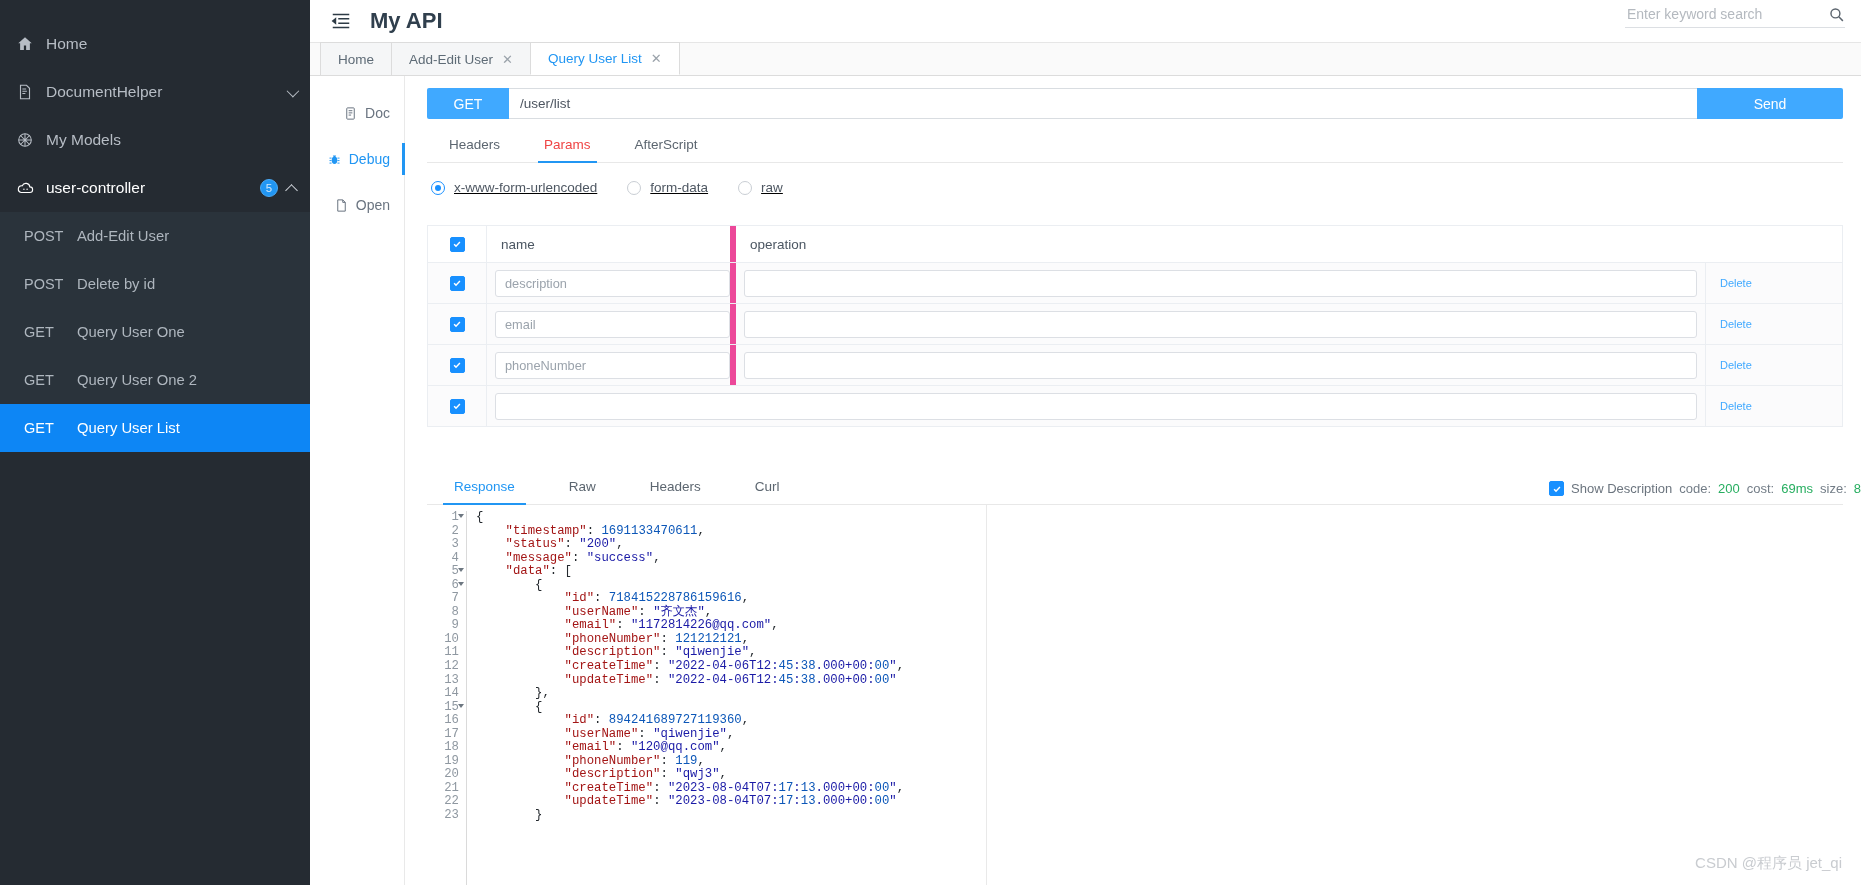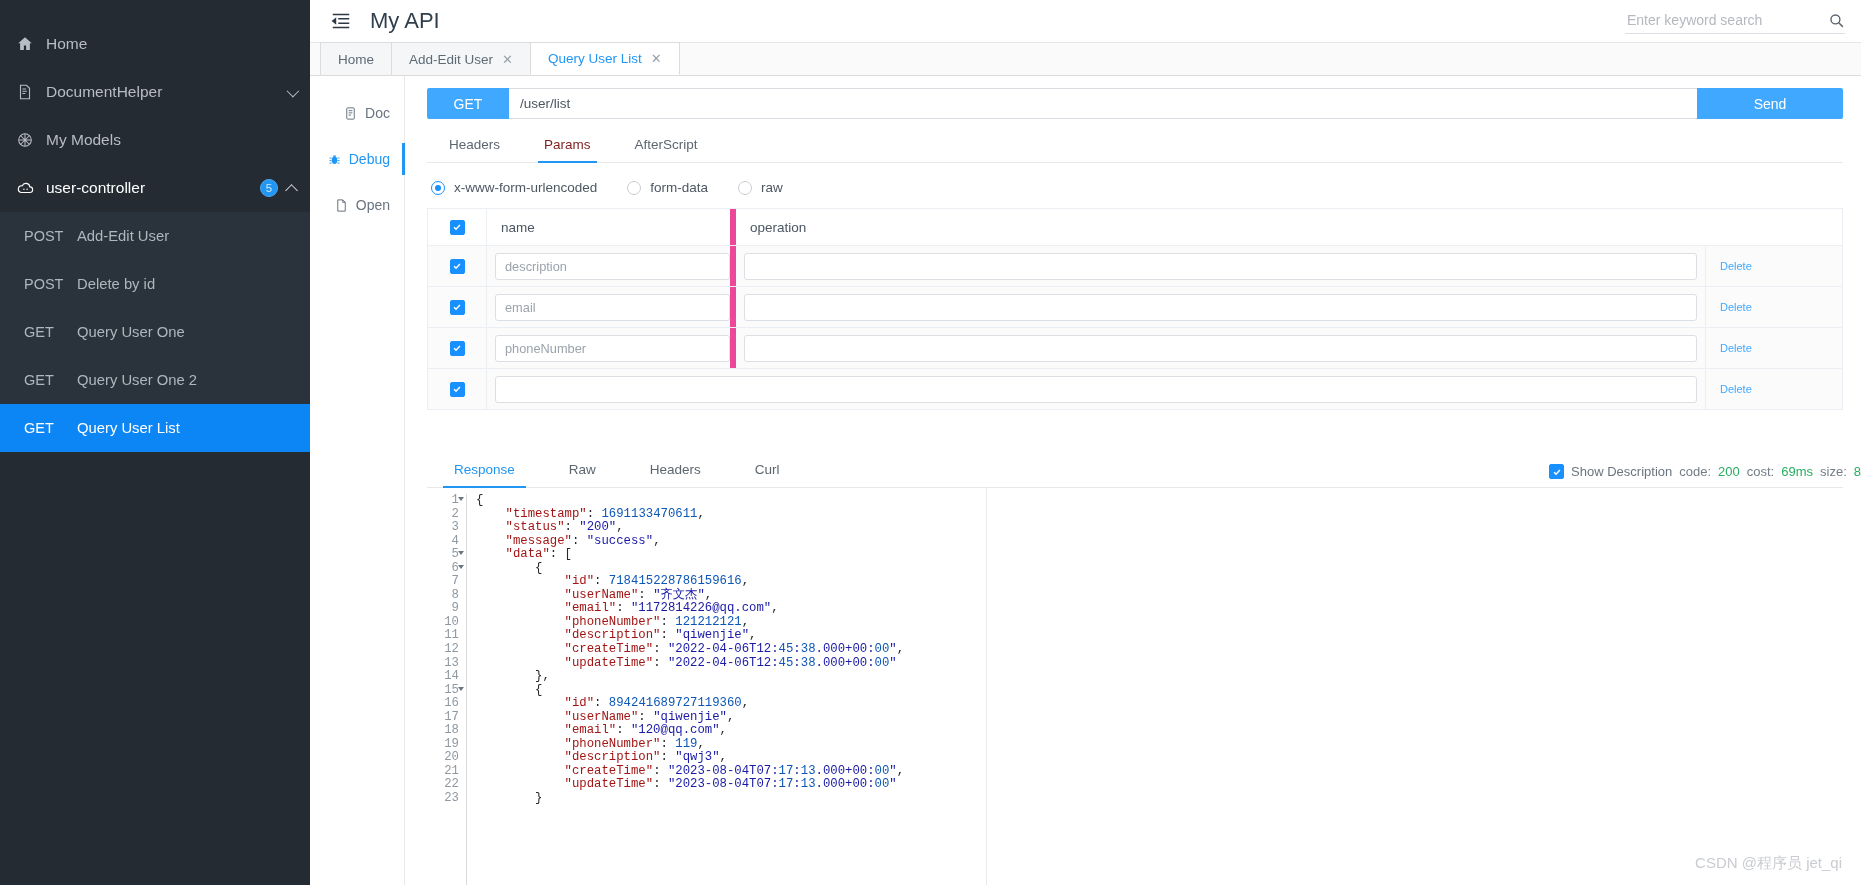--- a/index.html
+++ b/index.html
@@ -97,23 +97,23 @@
   
   #main { flex: 1 1 auto; height: 885px; background: #fff; position: relative; overflow: hidden; }
 
   .topbar {
     height: 42px; display: flex; align-items: center;
     padding: 0 0 0 20px;
     background: #fff;
     position: relative;
   }
   .collapse-icon { width: 22px; height: 22px; color: #2d3a45; margin-right: 18px; cursor: pointer; }
-  .app-title { font-size: 22px; color: #303f4d; font-weight: normal; }
+  .app-title { font-size: 22px; color: #303f4d; font-weight: bold; }
   .search-wrap {
-    position: absolute; right: 16px; top: 11px;
+    position: absolute; right: 16px; top: 5px;
     width: 220px; display: flex; align-items: center;
     border-bottom: 1px solid #dcdfe3;
     padding-bottom: 4px;
   }
   .search-wrap input {
     border: 0; outline: 0; flex: 1 1 auto;
     font-size: 14px; color: #555;
     font-family: "Liberation Sans", sans-serif;
     background: transparent;
   }
@@ -208,28 +208,28 @@
   .req-tabs {
     display: flex; gap: 0;
     border-bottom: 1px solid #e8e8e8;
     margin-bottom: 17px;
   }
   .req-tab {
     padding: 0 22px 10px 22px;
     font-size: 13.5px; color: #5c6670;
     cursor: pointer; position: relative;
   }
-  .req-tab.active { color: #7f1d1d; }
+  .req-tab.active { color: #ef4444; }
   .req-tab.active::after {
     content: ""; position: absolute; left: 16px; right: 16px; bottom: -1px;
     height: 2px; background: #2196f3;
   }
 
   
-  .radio-row { display: flex; align-items: center; gap: 30px; margin-bottom: 13px; padding-left: 4px; }
+  .radio-row { display: flex; align-items: center; gap: 30px; margin-bottom: 30px; padding-left: 4px; text-decoration: underline; }
   .radio-opt { display: flex; align-items: center; gap: 9px; font-size: 13.5px; color: #4e5762; cursor: pointer; }
   .rdo {
     width: 14px; height: 14px; border-radius: 50%;
     border: 1px solid #c9ced4; background: #fff;
     display: inline-block; position: relative; flex: 0 0 14px;
   }
   .rdo.on { border-color: #1890ff; }
   .rdo.on::after {
     content: ""; position: absolute; left: 3px; top: 3px;
     width: 6px; height: 6px; border-radius: 50%; background: #1890ff;

